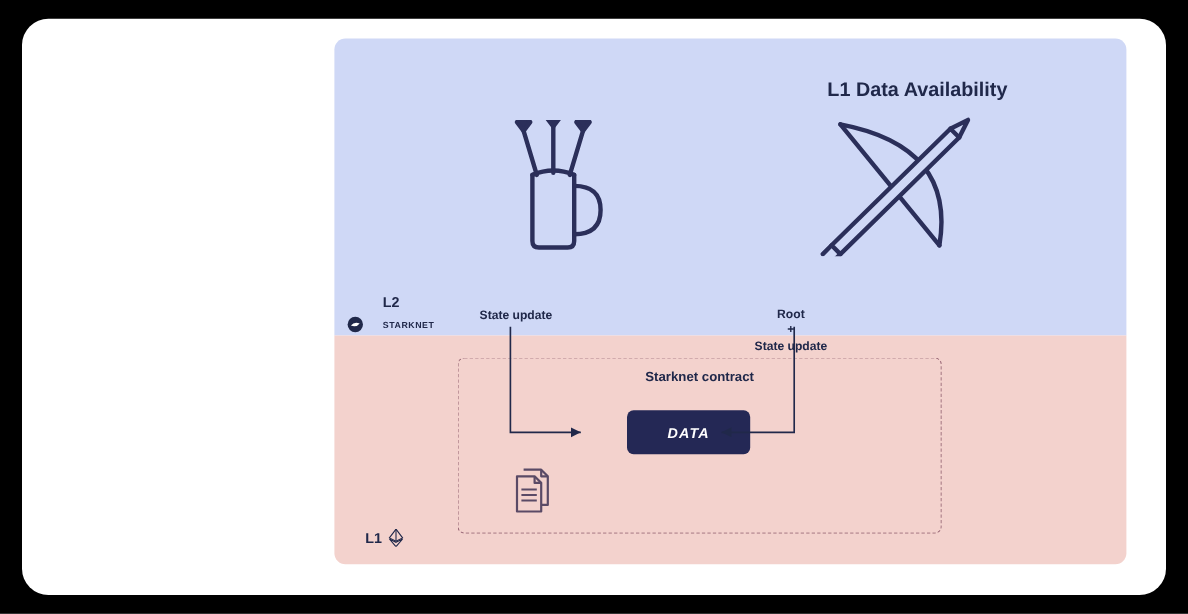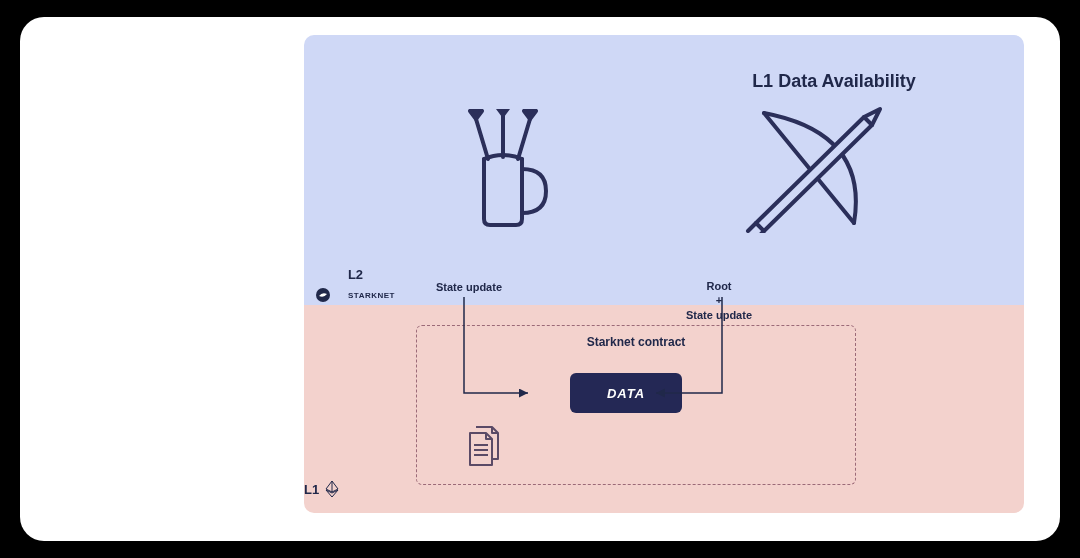--- a/index.html
+++ b/index.html
@@ -72,21 +72,21 @@
   .layer-label {
     position: absolute;
     font-size: 13px;
     font-weight: 600;
     color: #20284a;
     display: flex;
     align-items: center;
     gap: 6px;
   }
   .ll-l2 { left: 12px; top: 232px; flex-direction: column; }
-  .ll-l1 { left: 0; top: 446px; align-items: flex-end; }
+  .ll-l1 { left: 28px; top: 446px; align-items: flex-end; }
   .edge-label {
     position: absolute;
     font-size: 11px;
     font-weight: 700;
     color: #20284a;
     text-align: center;
     white-space: pre;
     line-height: 1.3;
   }
   .el-left { left: 110px; top: 245px; width: 110px; }

